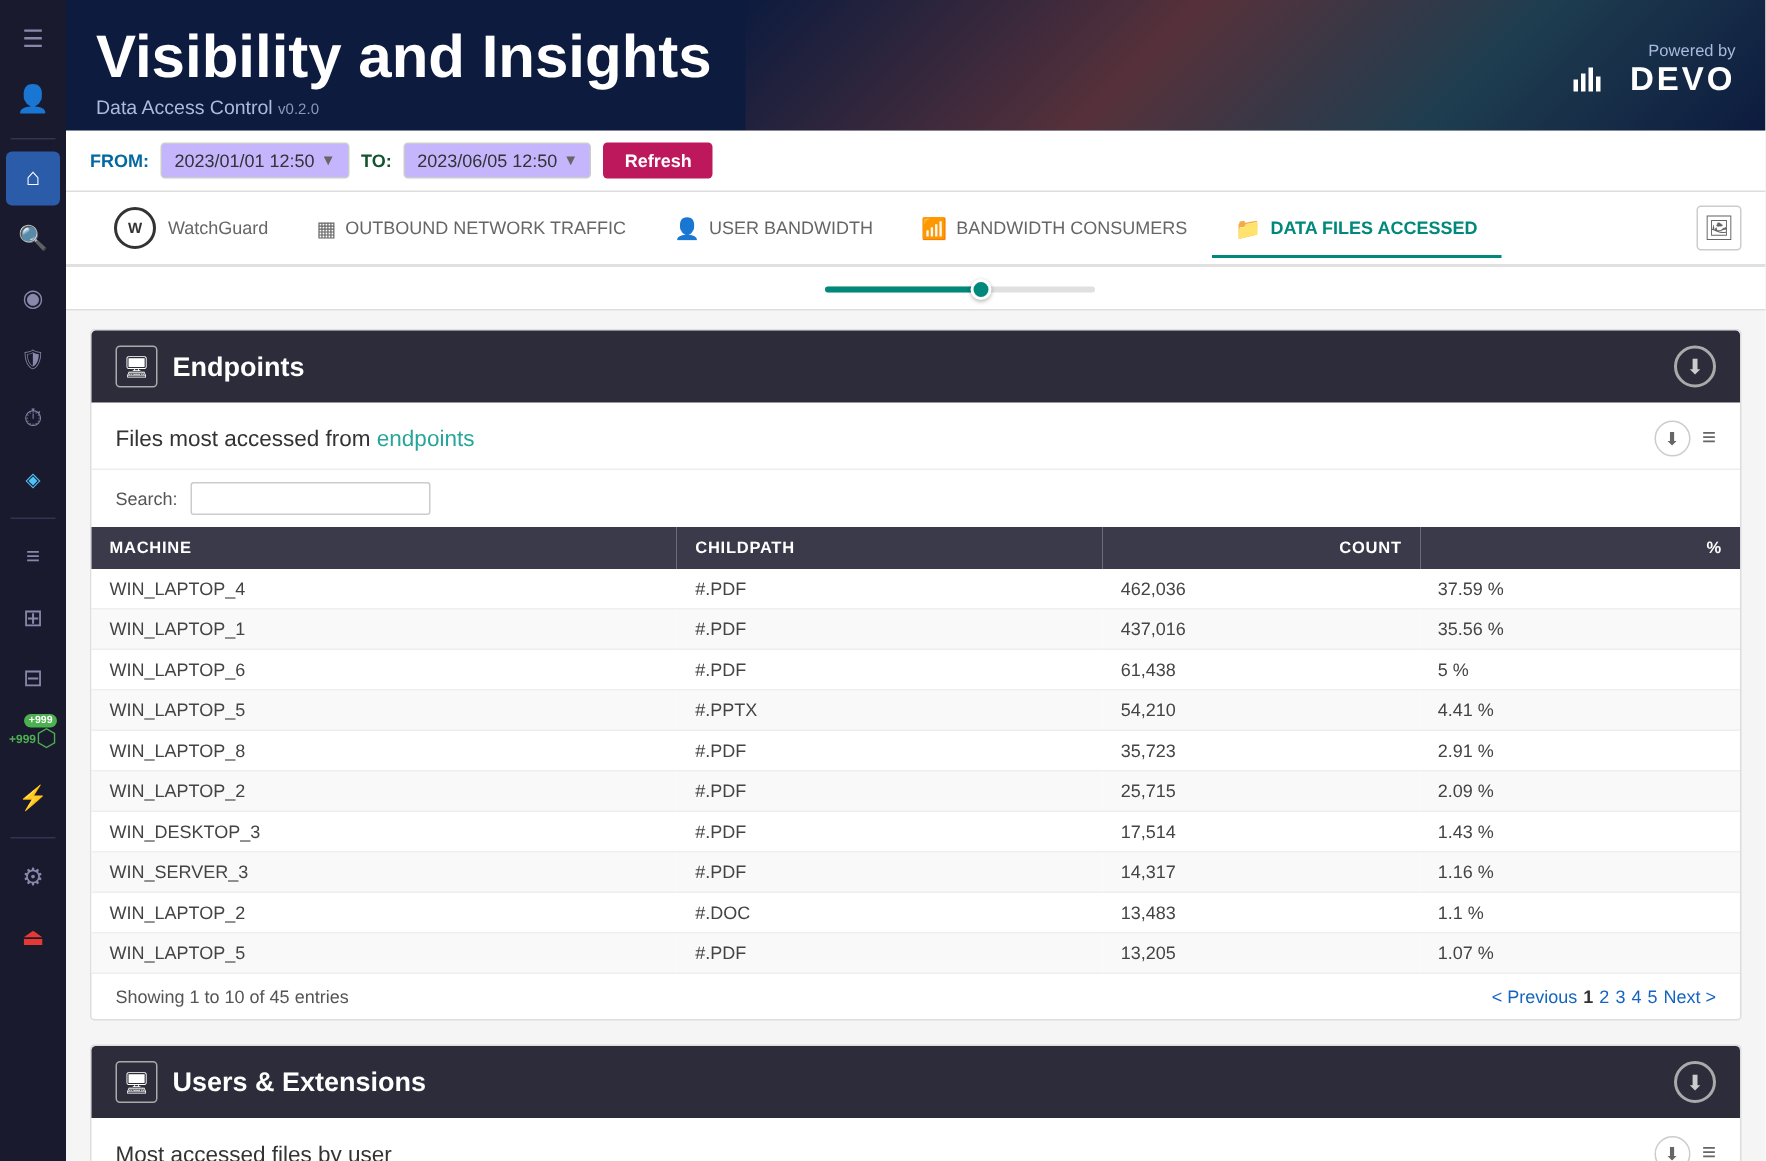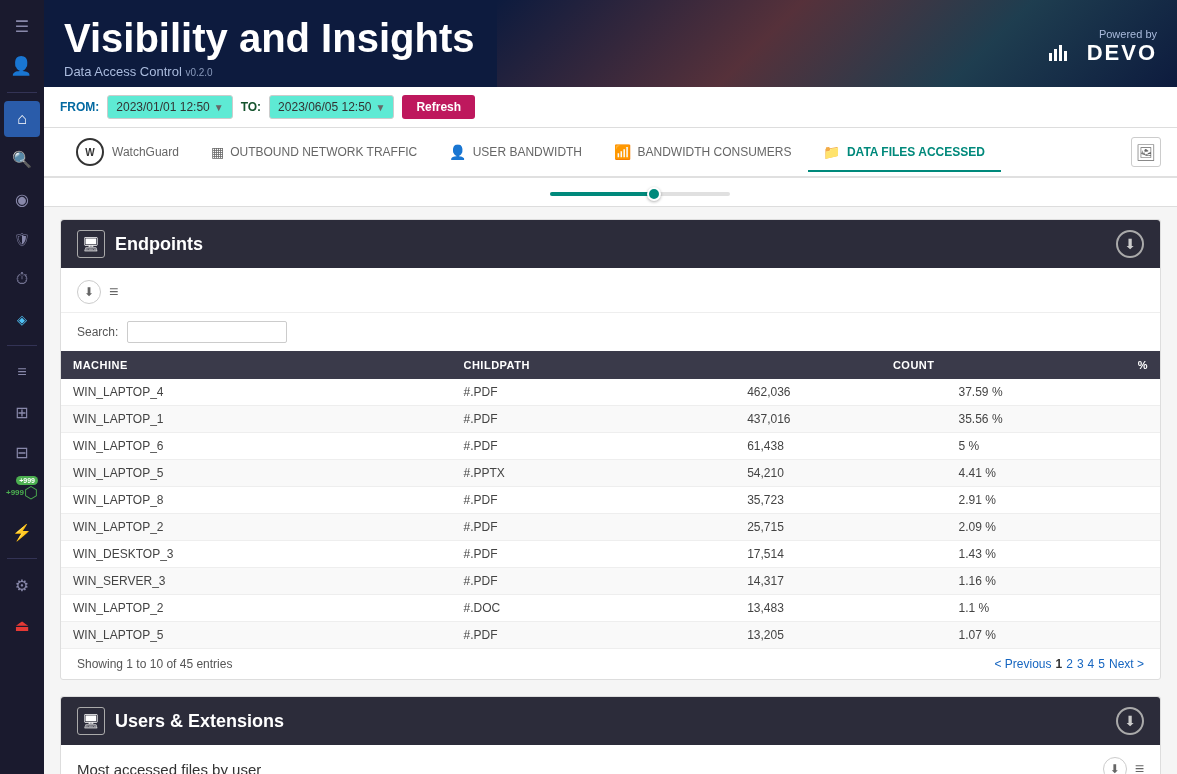--- a/index.html
+++ b/index.html
@@ -114,21 +114,21 @@
       align-items: center;
       gap: 8px;
       flex-shrink: 0;
     }
     .toolbar-label {
       font-size: 12px;
       font-weight: bold;
       color: #0369a1;
     }
     .date-picker {
-      background: #5eead4;
+      background: #c4b5fd;
       border: 1px solid #ccc;
       border-radius: 3px;
       padding: 4px 8px;
       font-size: 12px;
       color: #333;
       display: flex;
       align-items: center;
       gap: 4px;
       cursor: pointer;
     }
@@ -461,20 +461,25 @@
     <div class="section">
       <div class="section-header">
         <div class="section-title-row">
           <div class="section-icon">🖥</div>
           <span class="section-title">Endpoints</span>
         </div>
         <div class="section-download-btn">⬇</div>
       </div>
 
       <div class="sub-section-header">
+        <div class="sub-section-title">
+          <span>Files most accessed from</span>
+          <span class="from-text"> </span>
+          <span class="from-text">endpoints</span>
+        </div>
         <div class="sub-section-actions">
           <div class="sub-section-btn">⬇</div>
           <div class="sub-section-menu">≡</div>
         </div>
       </div>
 
       <div class="search-row">
         <span class="search-label">Search:</span>
         <input type="text" class="search-input" style="">
       </div>

